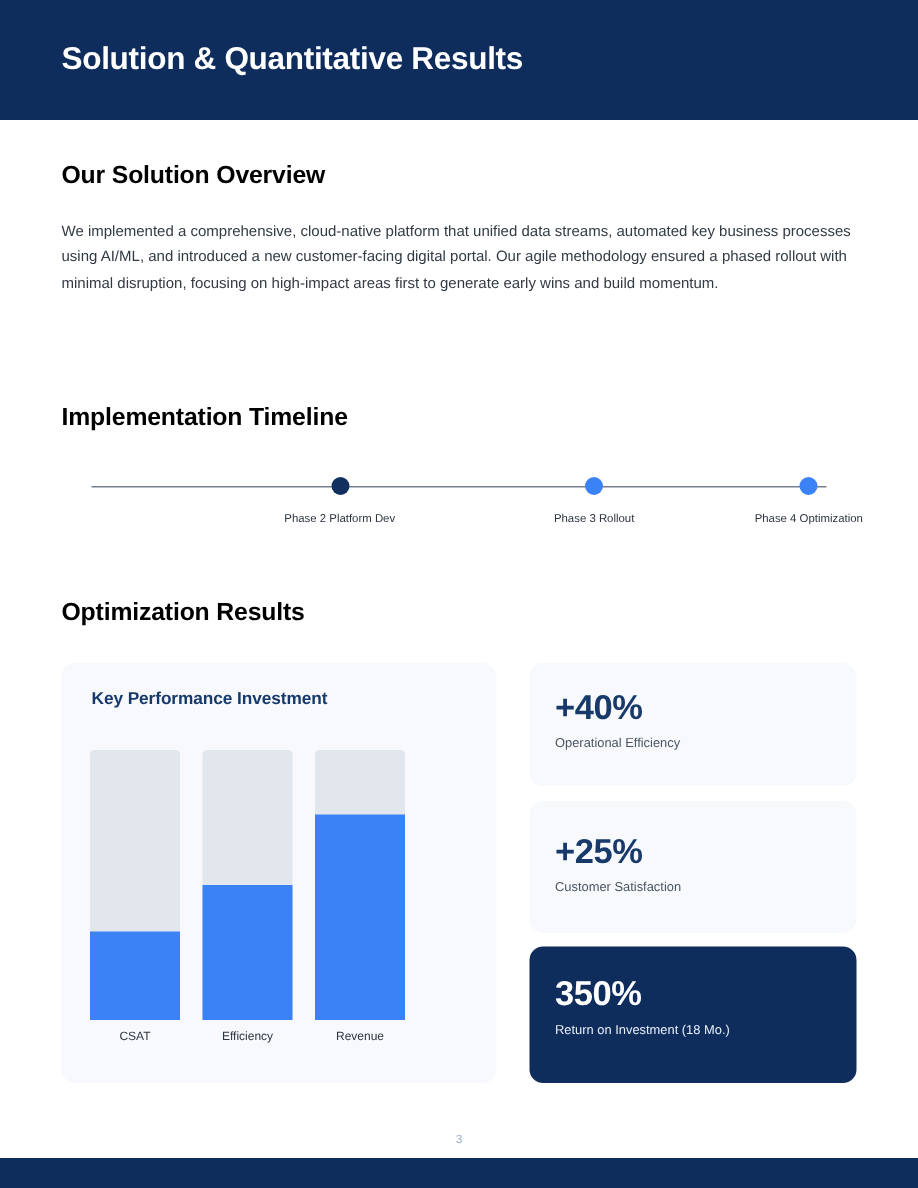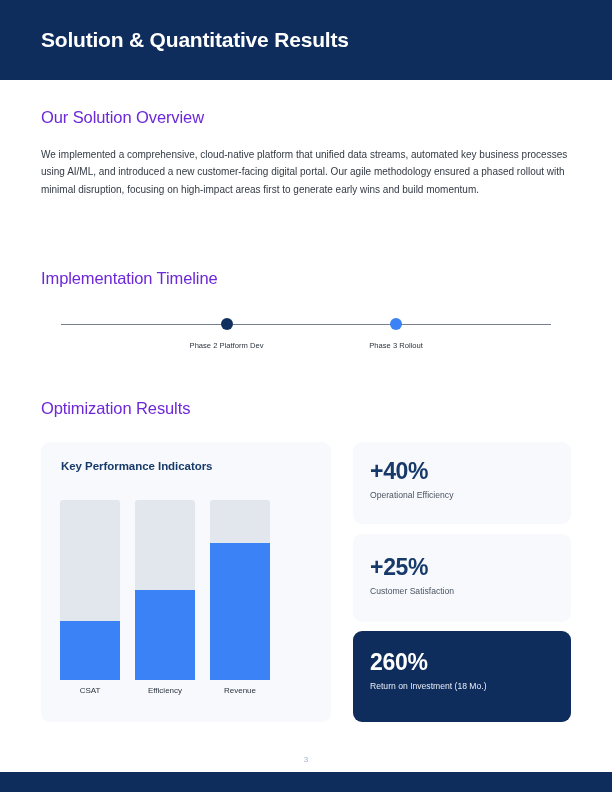--- a/index.html
+++ b/index.html
@@ -32,22 +32,22 @@
     color: #ffffff;
     font-size: 21px;
     font-weight: bold;
     letter-spacing: -0.2px;
     line-height: 28px;
   }
 
   
   .section-heading {
     position: absolute;
-    color: #6d28d9;
-    font-weight: normal;
+    color: #000000;
+    font-weight: bold;
     letter-spacing: -0.1px;
   }
   #solution-heading {
     left: 41px;
     top: 108px;
     font-size: 16.5px;
   }
   #timeline-heading {
     left: 41px;
     top: 269px;
@@ -246,26 +246,30 @@
   <div class="timeline-node" id="timeline-node-1" style="left: 35%;">
     <div class="timeline-dot" id="timeline-dot-1" style="background: rgb(18, 48, 95);"></div>
     <div class="timeline-label">Phase 2 Platform Dev</div>
   </div>
 
   <div class="timeline-node" id="timeline-node-2" style="left: 67%;">
     <div class="timeline-dot" id="timeline-dot-2" style="background: rgb(59, 130, 246);"></div>
     <div class="timeline-label">Phase 3 Rollout</div>
   </div>
 
+  <div class="timeline-node" id="timeline-node-3" style="left: 94%;">
+    <div class="timeline-dot" id="timeline-dot-3" style="background: rgb(59, 130, 246);"></div>
+    <div class="timeline-label">Phase 4 Optimization</div>
+  </div>
 </div>
 
 <div class="section-heading" id="results-heading">Optimization Results</div>
 
 <div class="kpi-card">
-  <div class="kpi-card-title">Key Performance Indicators</div>
+  <div class="kpi-card-title">Key Performance Investment</div>
 
   <div class="kpi-chart">
     <div class="kpi-bar-wrap">
       <div class="kpi-bar-track" style="background: rgb(226, 231, 238);"></div>
       <div class="kpi-bar-fill" id="bar-fill-1" style="height: 33%; background: rgb(59, 130, 246);"></div>
       <div class="kpi-bar-label">CSAT</div>
     </div>
     <div class="kpi-bar-wrap">
       <div class="kpi-bar-track" style="background: rgb(226, 231, 238);"></div>
       <div class="kpi-bar-fill" id="bar-fill-0" style="height: 50%; background: rgb(59, 130, 246);"></div>
@@ -283,18 +287,18 @@
   <div class="stat-value">+40%</div>
   <div class="stat-label">Operational Efficiency</div>
 </div>
 
 <div class="stat-card" id="stat-card-1">
   <div class="stat-value">+25%</div>
   <div class="stat-label">Customer Satisfaction</div>
 </div>
 
 <div class="stat-card highlight" id="stat-card-2">
-  <div class="stat-value">260%</div>
+  <div class="stat-value">350%</div>
   <div class="stat-label">Return on Investment (18 Mo.)</div>
 </div>
 
 <div class="page-number">3</div>
 <div class="page-footer-bar"></div>
 
 </body></html>

